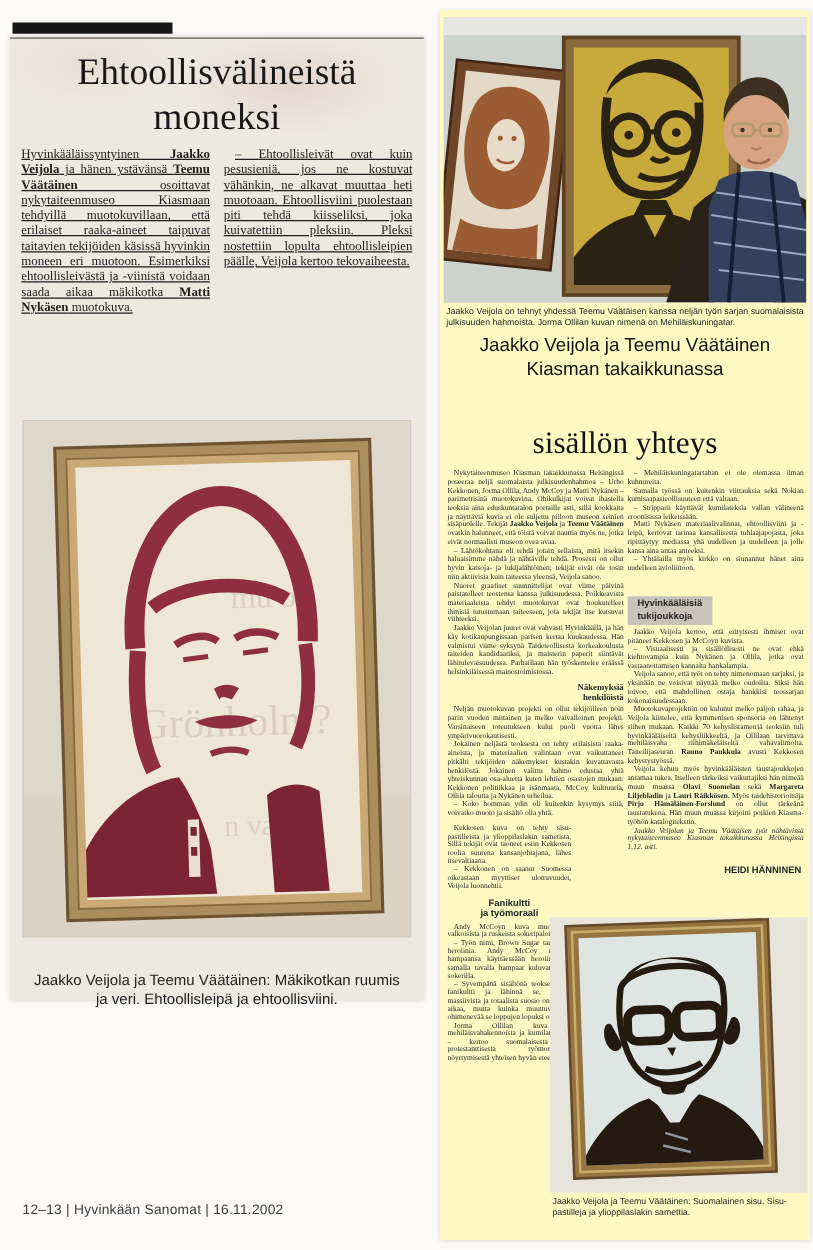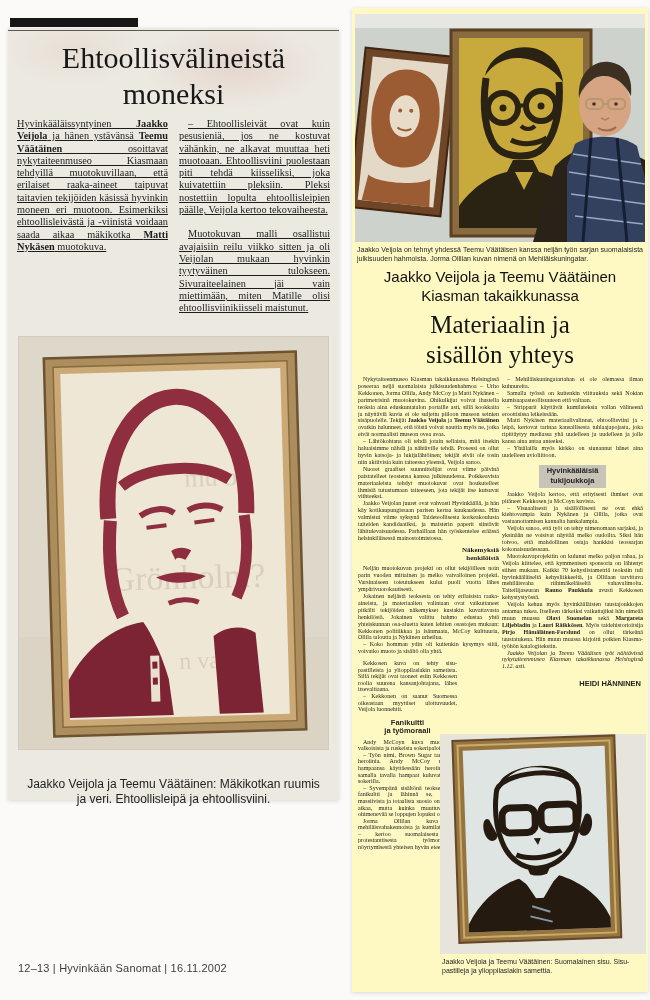--- a/index.html
+++ b/index.html
@@ -55,21 +55,21 @@
   .r-col{
     position:absolute;overflow:hidden;
     font:400 6px/6.9px "Liberation Serif",serif;text-align:justify;color:#222;
   }
   .r-colL{left:6px;top:368px;width:141px;height:318px;}
   .r-colN{left:6px;top:652px;width:99px;height:286px;line-height:6.6px;}
   .r-colR{left:150px;top:368px;width:141px;height:348px;}
   .r-col p{margin:0;text-indent:5px;}
   .sub-serif{font:700 7px/7.8px "Liberation Serif",serif;text-align:right;margin:5px 0 3px;}
   .sub-sans{font:700 7.5px/8.4px "Liberation Sans",sans-serif;text-align:center;margin:6px 0 3px;}
-  .sub-hl{text-align:center;margin:6px 0 3px;}
+  .sub-hl{margin:18px 0 3px;}
   .sub-hl span{display:inline-block;background:#c7c3b8;font:700 7.5px/8.4px "Liberation Sans",sans-serif;padding:1px 4px;}
   .note{font:italic 6px/6.9px "Liberation Serif",serif;margin-top:6px;text-indent:5px;}
   .byline{text-align:right;font:700 7.5px/9px "Liberation Sans",sans-serif;margin-top:9px;padding-right:2px;}
   .r-photo-bottom{position:absolute;left:88px;top:726px;width:206px;height:220px;background:#e7e4dc;}
   .r-caption-bottom{
     position:absolute;left:90px;top:950px;width:202px;
     font:400 7px/8.5px "Liberation Sans",sans-serif;color:#1e1e1e;text-align:left;
   }
   
   .page-footer{
@@ -85,21 +85,20 @@
   <div class="l-topbar"></div>
   <div class="l-toprule"></div>
   <h1 class="l-headline"><span>Ehtoollisvälineistä</span><br><span>moneksi</span></h1>
 
   <div class="l-cols">
     <div class="l-col">
       <p><span>Hyvinkääläissyntyinen </span><span class="b">Jaakko Veijola</span><span> ja hänen ystävänsä </span><span class="b">Teemu Väätäinen</span><span> osoittavat nykytaiteenmuseo Kiasmaan tehdyillä muotokuvillaan, että erilaiset raaka-aineet taipuvat taitavien tekijöiden käsissä hyvinkin moneen eri muotoon. Esimerkiksi ehtoollisleivästä ja -viinistä voidaan saada aikaa mäkikotka </span><span class="b">Matti Nykäsen</span><span> muotokuva.</span></p>
     </div>
     <div class="l-col">
       <p class="indent">– Ehtoollisleivät ovat kuin pesusieniä, jos ne kostuvat vähänkin, ne alkavat muuttaa heti muotoaan. Ehtoollisviini puolestaan piti tehdä kiisseliksi, joka kuivatettiin pleksiin. Pleksi nostettiin lopulta ehtoollisleipien päälle, Veijola kertoo tekovaiheesta.</p>
-      <p class="indent gap">Muotokuvan malli osallistui avajaisiin reilu viikko sitten ja oli Veijolan mukaan hyvinkin tyytyväinen tulokseen. Sivuraiteelainen jäi vain miettimään, miten Matille olisi ehtoollisviinikiisseli maistunut.</p>
     </div>
   </div>
 
   <div class="l-photo">
     <svg width="309" height="412" viewBox="0 0 309 412">
       <rect width="309" height="412" fill="#ded8cb"></rect>
       <rect y="300" width="309" height="112" fill="#d8d0c0" opacity="0.6"></rect>
       <g transform="rotate(-1.6 155 206)">
         <rect x="30" y="18" width="252" height="378" fill="#ab8d5e" stroke="#6d5330" stroke-width="2.5"></rect>
         <rect x="39" y="27" width="234" height="360" fill="#caa977" stroke="#8a6b3c" stroke-width="1.5"></rect>
@@ -179,21 +178,21 @@
         <path d="M243,114 C249,118 257,117 261,113" fill="none" stroke="#9c6b4f" stroke-width="2"></path>
         <path d="M220,130 C236,120 266,120 282,132 L290,164 L290,228 L212,228 L212,152 Z" fill="#33415f"></path>
         <path d="M218,140 L286,150 M214,158 L290,170 M216,180 L290,190 M220,202 L288,210" stroke="#9aa8c4" stroke-width="1.5" fill="none"></path>
         <path d="M236,124 L228,228 M262,124 L272,228" stroke="#141f33" stroke-width="3" fill="none"></path>
       </g>
     </svg>
   </div>
   <div class="r-caption-top">Jaakko Veijola on tehnyt yhdessä Teemu Väätäisen kanssa neljän työn sarjan suomalaisista julkisuuden hahmoista. Jorma Ollilan kuvan nimenä on Mehiläiskuningatar.</div>
 
   <h3 class="r-kicker"><span>Jaakko Veijola ja Teemu Väätäinen</span><br><span>Kiasman takaikkunassa</span></h3>
-  <h2 class="r-headline"><span>Materiaalin ja</span><br><span>sisällön yhteys</span></h2>
+  <h2 class="r-headline"><br><span>sisällön yhteys</span></h2>
 
   <div class="r-col r-colL">
     <p><span>Nykytaiteenmuseo Kiasman takaikkunassa Helsingissä poseeraa neljä suomalaista julkisuudenhahmoa – Urho Kekkonen, Jorma Ollila, Andy McCoy ja Matti Nykänen – parimetrisinä muotokuvina. Ohikulkijat voivat ihastella teoksia aina eduskuntatalon portaille asti, sillä kookkaita ja näyttäviä kuvia ei ole suljettu piiloon museon seinien sisäpuolelle. Tekijät </span><span class="b">Jaakko Veijola</span><span> ja </span><span class="b">Teemu Väätäinen</span><span> ovatkin halunneet, että töistä voivat nauttia myös ne, jotka eivät normaalisti museon ovea avaa.</span></p>
     <p>– Lähtökohtana oli tehdä jotain sellaista, mitä itsekin haluaisimme nähdä ja nähtäville tehdä. Prosessi on ollut hyvin katsoja- ja lukijalähtöinen; tekijät eivät ole tosin niin aktiivisia kuin taiteessa yleensä, Veijola sanoo.</p>
     <p>Nuoret graafiset suunnittelijat ovat viime päivinä paistatelleet teostensa kanssa julkisuudessa. Poikkeavista materiaaleista tehdyt muotokuvat ovat houkutelleet ihmisiä tutustumaan taiteeseen, jota tekijät itse kutsuvat viihteeksi.</p>
     <p>Jaakko Veijolan juuret ovat vahvasti Hyvinkäällä, ja hän käy kotikaupungissaan parisen kertaa kuukaudessa. Hän valmistui viime syksynä Taideteollisesta korkeakoulusta taiteiden kandidaatiksi, ja maisterin paperit siintävät lähitulevaisuudessa. Parhaillaan hän työskentelee eräässä helsinkiläisessä mainostoimistossa.</p>
     <div class="sub-serif"><span>Näkemyksiä</span><br><span>henkilöistä</span></div>
     <p>Neljän muotokuvan projekti on ollut tekijöilleen noin parin vuoden mittainen ja melko vaivalloinen projekti. Varsinaiseen toteutukseen kului puoli vuotta lähes ympärivuorokautisesti.</p>
     <p>Jokainen neljästä teoksesta on tehty erilaisista raaka-aineista, ja materiaalien valintaan ovat vaikuttaneet pitkälti tekijöiden näkemykset kustakin kuvattavasta henkilöstä. Jokainen valittu hahmo edustaa yhtä yhteiskunnan osa-aluetta kuten lehtien osastojen mukaan: Kekkonen politiikkaa ja isänmaata, McCoy kulttuuria, Ollila taloutta ja Nykänen urheilua.</p>
     <p>– Koko homman ydin oli kuitenkin kysymys siitä, voivatko muoto ja sisältö olla yhtä.</p>

